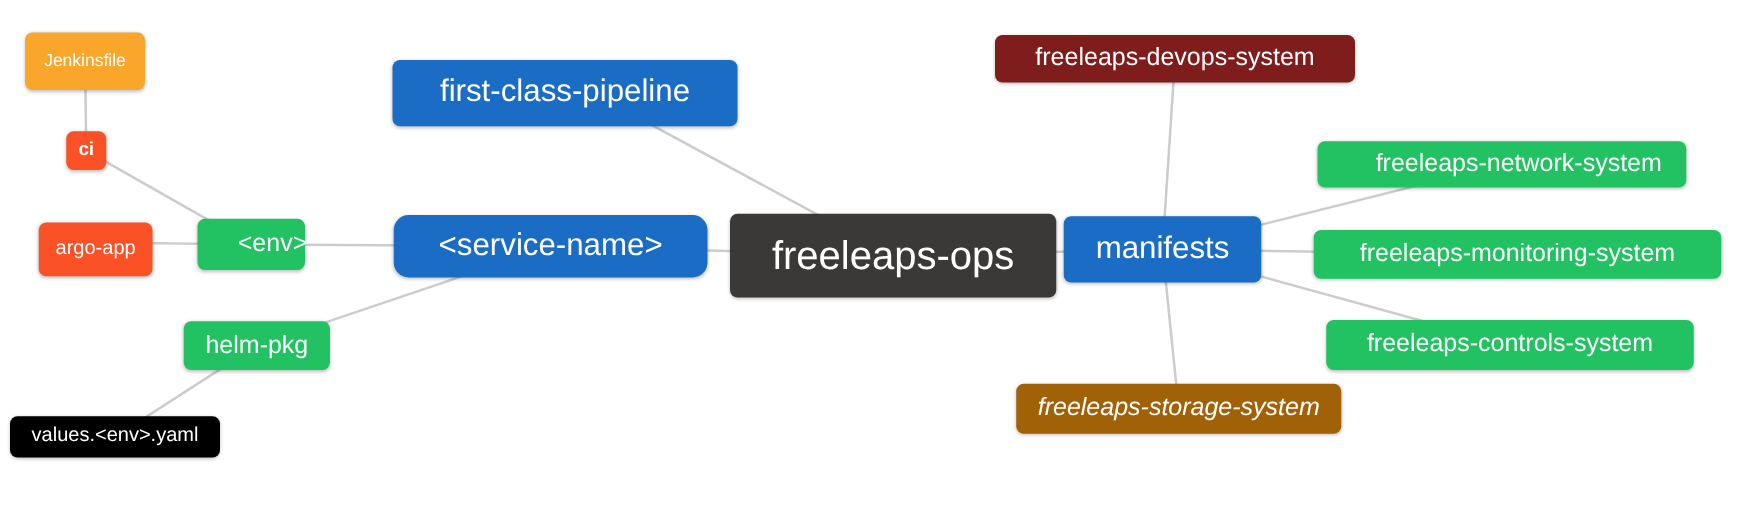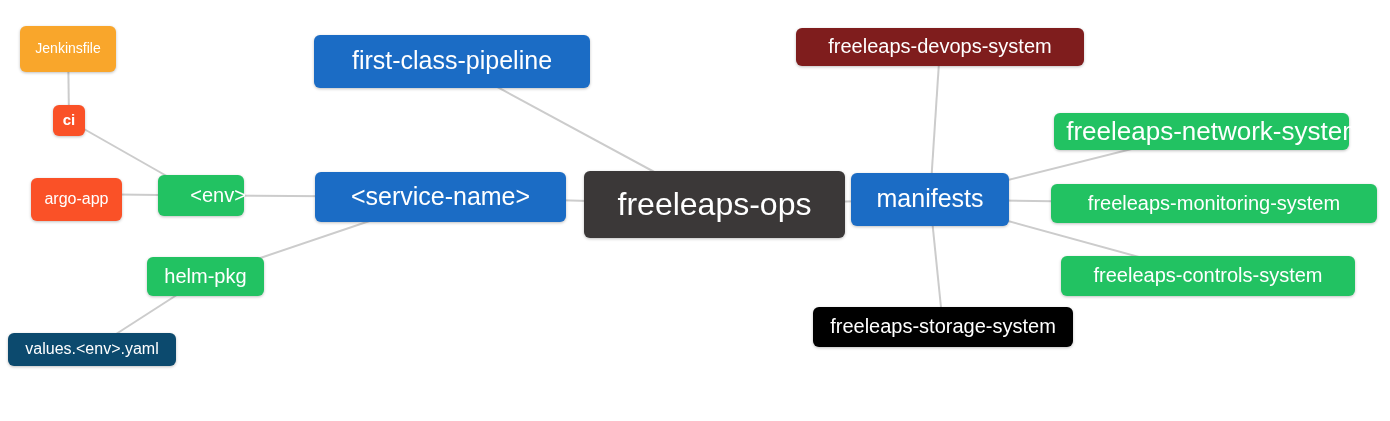--- a/index.html
+++ b/index.html
@@ -58,56 +58,56 @@
       <line x1="930" y1="199.5" x2="940" y2="47" stroke="#cccccc" stroke-width="2"></line>
       <line x1="930" y1="199.5" x2="1201.5" y2="131.5" stroke="#cccccc" stroke-width="2"></line>
       <line x1="930" y1="199.5" x2="1214" y2="203.5" stroke="#cccccc" stroke-width="2"></line>
       <line x1="930" y1="199.5" x2="1208" y2="276" stroke="#cccccc" stroke-width="2"></line>
       <line x1="930" y1="199.5" x2="943" y2="327" stroke="#cccccc" stroke-width="2"></line>
     </svg>
   <div id="nodes">
       <div class="node" style="left: 584px; top: 171px; width: 261px; height: 67px; font-size: 32px; background: rgb(59, 56, 56); color: rgb(255, 255, 255);">
         <span>freeleaps-ops</span>
       </div>
-      <div class="node" style="left: 314px; top: 35px; width: 276px; height: 53px; font-size: 25px; background: rgb(27, 108, 197); color: rgb(255, 255, 255);">
+      <div class="node" style="left: 314px; top: 48px; width: 276px; height: 53px; font-size: 25px; background: rgb(27, 108, 197); color: rgb(255, 255, 255);">
         <span>first-class-pipeline</span>
       </div>
-      <div class="node" style="left: 315px; top: 172px; width: 251px; height: 50px; font-size: 25px; background: rgb(27, 108, 197); color: rgb(255, 255, 255);">
+      <div class="node" style="left: 315px; top: 172px; width: 251px; height: 50px; font-size: 25px; background: rgb(27, 108, 197); color: rgb(255, 255, 255); border-radius: 12px;">
         <span>&lt;service-name&gt;</span>
       </div>
       <div class="node" style="left: 851px; top: 173px; width: 158px; height: 53px; font-size: 25px; background: rgb(27, 108, 197); color: rgb(255, 255, 255);">
         <span>manifests</span>
       </div>
       <div class="node" style="left: 158px; top: 175px; width: 86px; height: 41px; font-size: 20px; background: rgb(34, 194, 98); color: rgb(255, 255, 255); padding-left: 34px;">
         <span>&lt;env&gt;</span>
       </div>
       <div class="node" style="left: 147px; top: 257px; width: 117px; height: 39px; font-size: 20px; background: rgb(34, 194, 98); color: rgb(255, 255, 255); text-align: right;">
         <span>helm-pkg</span>
       </div>
       <div class="node" style="left: 796px; top: 28px; width: 288px; height: 38px; font-size: 20px; background: #7f1d1d; color: rgb(255, 255, 255);">
         <span>freeleaps-devops-system</span>
       </div>
-      <div class="node" style="left: 1054px; top: 113px; width: 295px; height: 37px; font-size: 26px; background: rgb(34, 194, 98); color: rgb(255, 255, 255); padding-left: 27px;">
+      <div class="node" style="left: 1054px; top: 113px; width: 295px; height: 37px; font-size: 20px; background: rgb(34, 194, 98); color: rgb(255, 255, 255); padding-left: 27px;">
         <span>freeleaps-network-system</span>
       </div>
       <div class="node" style="left: 1051px; top: 184px; width: 326px; height: 39px; font-size: 20px; background: rgb(34, 194, 98); color: rgb(255, 255, 255);">
         <span>freeleaps-monitoring-system</span>
       </div>
       <div class="node" style="left: 1061px; top: 256px; width: 294px; height: 40px; font-size: 20px; background: rgb(34, 194, 98); color: rgb(255, 255, 255);">
         <span>freeleaps-controls-system</span>
       </div>
-      <div class="node" style="left: 813px; top: 307px; width: 260px; height: 40px; font-size: 20px; background: #000000; color: rgb(255, 255, 255);">
+      <div class="node" style="left: 813px; top: 307px; width: 260px; height: 40px; font-size: 20px; background: #a16207; color: rgb(255, 255, 255); font-style: italic;">
         <span>freeleaps-storage-system</span>
       </div>
       <div class="node" style="left: 53px; top: 105px; width: 32px; height: 31px; font-size: 15px; background: rgb(250, 81, 39); color: rgb(255, 255, 255); font-weight: bold;">
         <span>ci</span>
       </div>
       <div class="node" style="left: 31px; top: 178px; width: 91px; height: 43px; font-size: 16px; background: rgb(250, 81, 39); color: rgb(255, 255, 255);">
         <span>argo-app</span>
       </div>
-      <div class="node" style="left: 8px; top: 333px; width: 168px; height: 33px; font-size: 16px; background: #0c4a6e; color: rgb(255, 255, 255);">
+      <div class="node" style="left: 8px; top: 333px; width: 168px; height: 33px; font-size: 16px; background: #000000; color: rgb(255, 255, 255);">
         <span>values.&lt;env&gt;.yaml</span>
       </div>
       <div class="node" style="left: 20px; top: 26px; width: 96px; height: 46px; font-size: 14px; background: rgb(249, 166, 43); color: rgb(255, 255, 255);">
         <span>Jenkinsfile</span>
       </div>
     </div>
 </div>
 
 </body></html>

